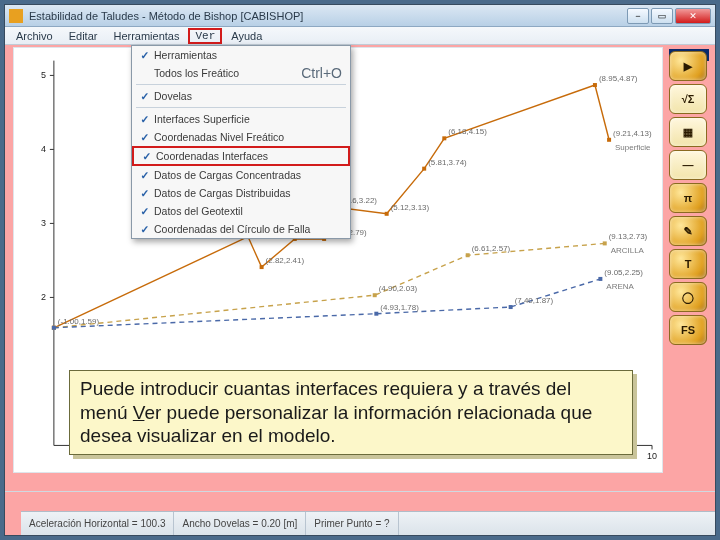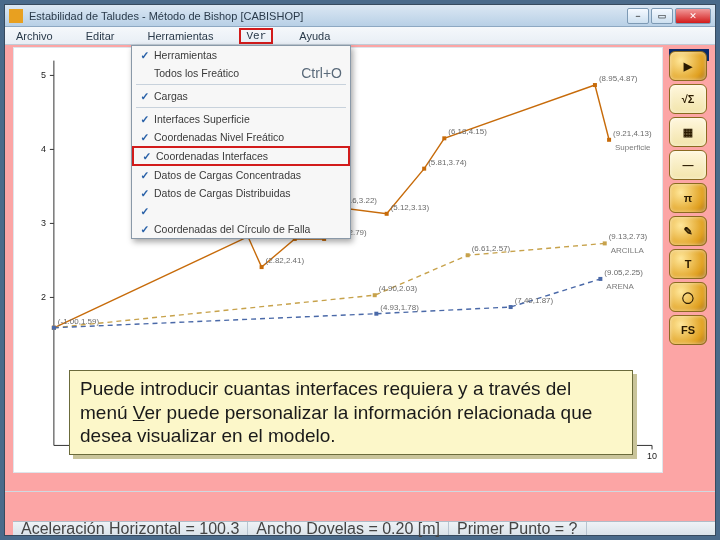--- a/index.html
+++ b/index.html
@@ -7,21 +7,21 @@
 
   .window { position: absolute; left: 4px; top: 4px; width: 712px; height: 532px; background: #fca5a5; border: 1px solid #374a5e; }
 
   .titlebar { height: 22px; background: linear-gradient(#dbe7f3, #b8d0e6); border-bottom: 1px solid #8da8c2; display: flex; align-items: center; padding: 0 4px; }
   .window-icon { width: 14px; height: 14px; background: #e8a020; margin-right: 6px; }
   .title-text { color: #2a3a4a; font-size: 11px; flex: 1; }
   .win-controls { display: flex; gap: 2px; }
   .win-btn { width: 22px; height: 16px; background: linear-gradient(#f5f9ff,#cde0f0); border: 1px solid #7d9ab5; border-radius: 2px; display: flex; align-items: center; justify-content: center; font-size: 9px; }
   .win-close { background: linear-gradient(#f29b9b,#d21b1b); color: #fff; width: 36px; }
 
-  .menubar { height: 18px; background: linear-gradient(#f5f8fb,#e8eef5); border-bottom: 1px solid #c0cbd6; display: flex; align-items: center; padding-left: 4px; gap: 19px; }
+  .menubar { height: 18px; background: linear-gradient(#f5f8fb,#e8eef5); border-bottom: 1px solid #c0cbd6; display: flex; align-items: center; padding-left: 4px; gap: 2px; }
   .menu-item { padding: 2px 7px; color: #2a3a4a; cursor: default; }
   .menu-item.hi { border: 2px solid #d21b1b; padding: 0 5px; font-family: Liberation Mono, monospace; }
 
   .dropdown { position: absolute; left: 126px; top: 40px; width: 220px; background: #f7f7f7; border: 1px solid #8a99a8; box-shadow: 2px 3px 6px rgba(0,0,0,0.35); z-index: 20; }
   .dd-row { display: flex; align-items: center; height: 18px; padding: 0 8px 0 4px; font-size: 10.5px; color: #3a3a3a; }
   .dd-check { width: 18px; text-align: center; color: #2a62a8; font-weight: bold; }
   .dd-label { flex: 1; }
   .dd-hint { color: #5a6a7a; font-size: 14px; }
   .dd-sep { height: 1px; background: #c8d2dc; margin: 2px 4px; }
   .dd-row.hi { border: 2px solid #d21b1b; height: 20px; }
@@ -34,21 +34,21 @@
   .soil-label { font-size: 8px; fill: #7a7a7a; }
 
   .side-tools { position: absolute; right: 6px; top: 46px; width: 40px; display: flex; flex-direction: column; gap: 3px; }
   .tool-btn { width: 38px; height: 30px; border-radius: 6px; background: radial-gradient(circle at 30% 30%, #ffe79a 0%, #e0a020 70%, #a96d10 100%); border: 1px solid #8a6a20; display: flex; align-items: center; justify-content: center; font-size: 11px; color: #2a1a00; font-weight: bold; box-shadow: inset 0 0 4px rgba(255,255,255,0.6); }
   .tool-btn.lite { background: linear-gradient(#fff7dd,#f2e4aa); }
   .mini-panel { position: absolute; right: 6px; top: 44px; width: 40px; height: 12px; background: #0a2a6a; }
 
   .note-box { position: absolute; left: 64px; bottom: 80px; width: 564px; background: #fcf7c9; border: 1px solid #6b6b3b; box-shadow: 4px 4px 0 #c9c49a; padding: 6px 10px; font-size: 19px; color: #1a1a1a; line-height: 1.25; }
   .note-box .u { text-decoration: underline; }
 
-  .statusbar { position: absolute; left: 8px; bottom: 0; right: 0; height: 14px; background: linear-gradient(#eef2f6,#dbe3ea); border-top: 1px solid #b0bcc8; display: flex; align-items: center; font-size: 16px; color: #444; }
+  .statusbar { position: absolute; left: 16px; bottom: 0; right: 0; height: 24px; background: linear-gradient(#eef2f6,#dbe3ea); border-top: 1px solid #b0bcc8; display: flex; align-items: center; font-size: 10px; color: #444; }
   .status-cell { padding: 0 8px; border-right: 1px solid #b8c4d0; height: 100%; display: flex; align-items: center; }
   .status-ax { position: absolute; left:0; right:0; bottom:18px; height:26px; border-top:1px solid #cfd8e0; }
 
 </style>
 </head>
 <body>
 
 <div class="window">
 
   <div class="titlebar">
@@ -168,21 +168,21 @@
         <span class="dd-hint"></span>
       </div>
       <div class="dd-row">
         <span class="dd-check"></span>
         <span class="dd-label">Todos los Freático</span>
         <span class="dd-hint">Ctrl+O</span>
       </div>
       <div class="dd-sep"></div>
       <div class="dd-row">
         <span class="dd-check">✓</span>
-        <span class="dd-label">Cargas</span>
+        <span class="dd-label">Dovelas</span>
         <span class="dd-hint"></span>
       </div>
       <div class="dd-sep"></div>
       <div class="dd-row">
         <span class="dd-check">✓</span>
         <span class="dd-label">Interfaces Superficie</span>
         <span class="dd-hint"></span>
       </div>
       <div class="dd-row">
         <span class="dd-check">✓</span>
@@ -199,20 +199,21 @@
         <span class="dd-label">Datos de Cargas Concentradas</span>
         <span class="dd-hint"></span>
       </div>
       <div class="dd-row">
         <span class="dd-check">✓</span>
         <span class="dd-label">Datos de Cargas Distribuidas</span>
         <span class="dd-hint"></span>
       </div>
       <div class="dd-row">
         <span class="dd-check">✓</span>
+        <span class="dd-label">Datos del Geotextil</span>
         <span class="dd-hint"></span>
       </div>
       <div class="dd-row">
         <span class="dd-check">✓</span>
         <span class="dd-label">Coordenadas del Círculo de Falla</span>
         <span class="dd-hint"></span>
       </div>
     </div>
 
   <div class="note-box">

